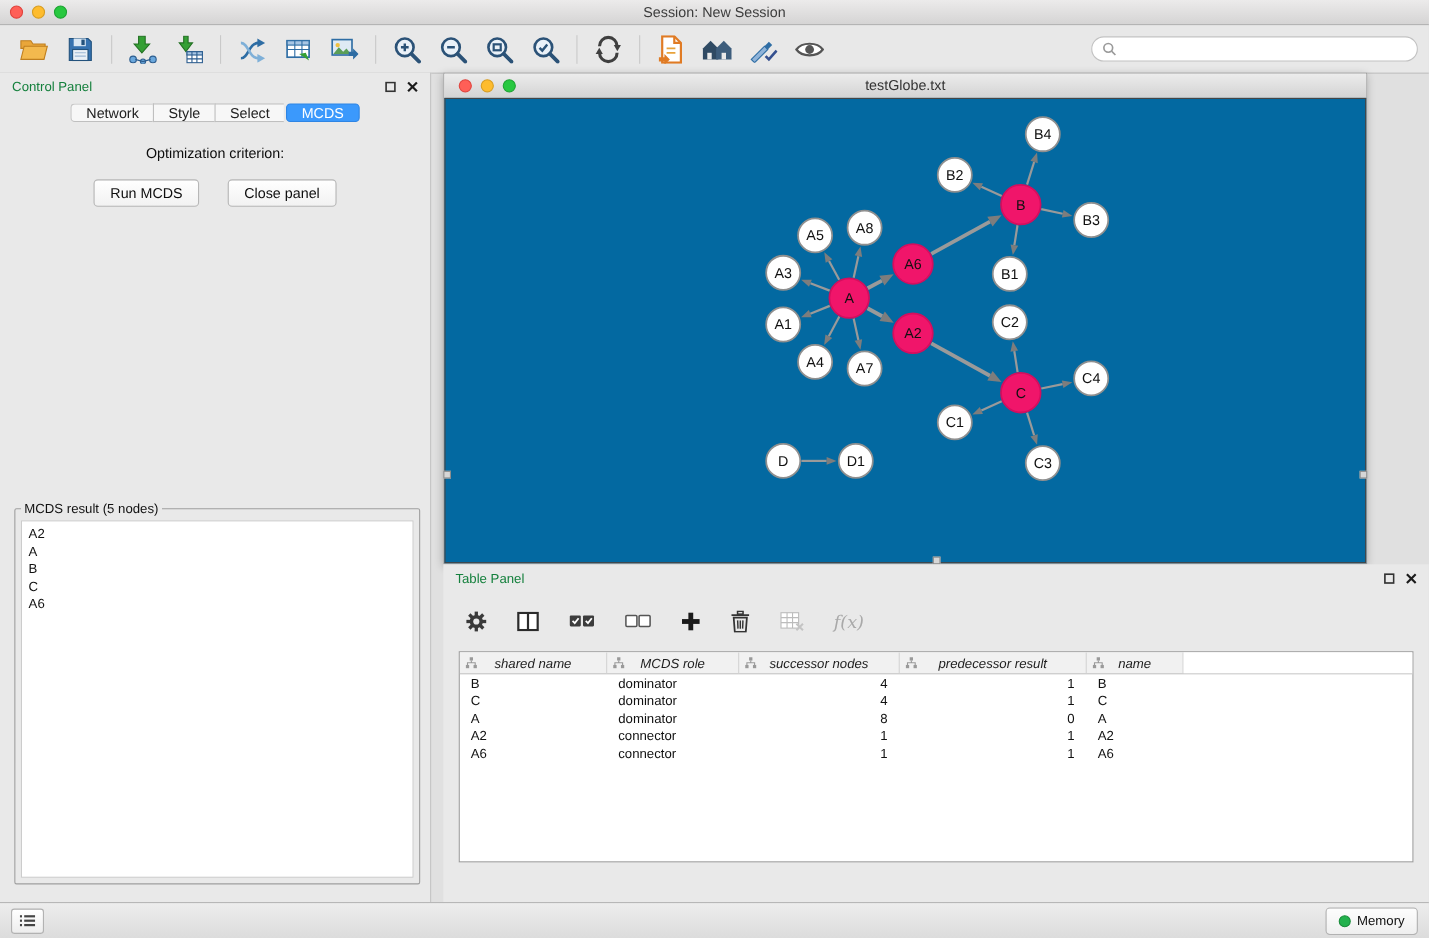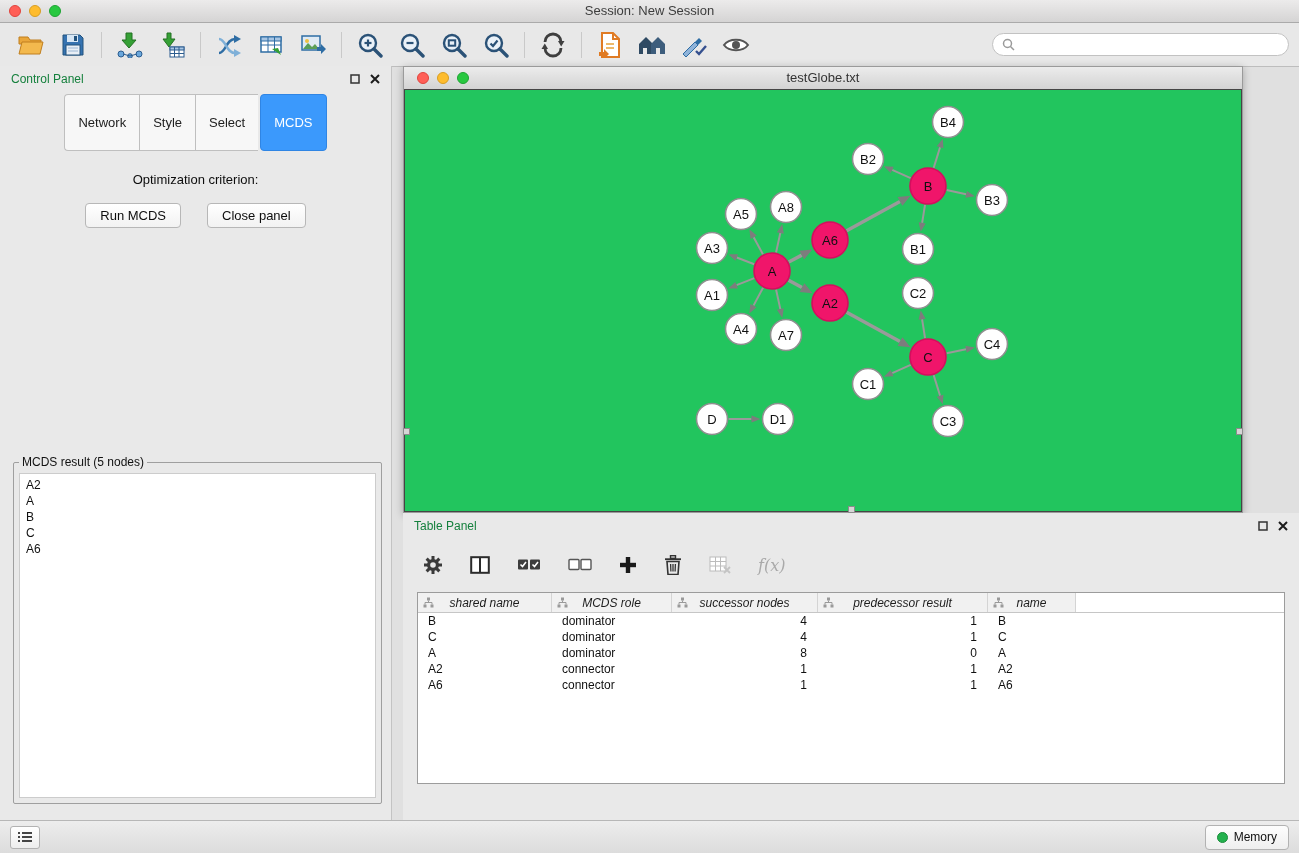--- a/index.html
+++ b/index.html
@@ -29,21 +29,21 @@
 
   
   .panel-header{height:25px;display:flex;align-items:center;padding:0 11px;font-size:12px;color:#15803d;}
   .ph-icons{margin-left:auto;display:flex;gap:10px;align-items:center;}
   .ph-btn{display:flex;align-items:center;justify-content:center;}
 
   
   .control-panel{position:absolute;left:0;top:66px;width:391px;bottom:33px;background:#e9e9e9;
     border-right:1px solid #c3c3c3;}
   .cp-tabs{display:flex;justify-content:center;margin-top:3px;}
-  .cp-tab{font-size:13px;padding:20px 13px;background:#f7f7f7;border:1px solid #bfbfbf;border-right:none;color:#222;}
+  .cp-tab{font-size:13px;padding:0 13px;background:#f7f7f7;border:1px solid #bfbfbf;border-right:none;color:#222;}
   .cp-tab:first-child{border-radius:4px 0 0 4px;}
   .cp-tab.active{background:#3b99fc;color:#fff;border:1px solid #2f85e4;border-radius:4px;margin-left:2px;}
   .cp-opt-label{text-align:center;font-size:13px;margin-top:21px;color:#0d0d0d;}
   .cp-dropdown{margin:11px auto 0;width:309px;height:24px;background:#fff;border:1px solid #b3b3b3;
     border-radius:4px;display:flex;align-items:center;box-sizing:border-box;}
   .dd-text{flex:1;font-size:13px;padding-left:8px;white-space:nowrap;overflow:hidden;}
   .dd-stepper{width:19px;align-self:stretch;border-radius:0 3px 3px 0;
     background:linear-gradient(#7db8f7,#3e87e0);display:flex;align-items:center;justify-content:center;}
   .btn-row{display:flex;justify-content:center;gap:26px;margin-top:16px;}
   .btn{font-size:13px;font-family:inherit;padding:4px 14px;background:linear-gradient(#ffffff,#f2f2f2);
@@ -53,21 +53,21 @@
   .result-box legend{font-size:12px;padding:0 3px;color:#111;}
   .result-list{width:100%;height:100%;box-sizing:border-box;background:#fff;border:1px solid #cccccc;
     padding:3px 6px;font-size:12px;line-height:16px;overflow:auto;}
 
   
   .net-window{position:absolute;left:403px;top:66px;width:840px;height:447px;background:#fff;
     border:1px solid #9a9a9a;box-sizing:border-box;box-shadow:0 2px 8px rgba(0,0,0,0.28);}
   .net-titlebar{height:22px;background:linear-gradient(#ececec,#d3d3d3);border-bottom:1px solid #9f9f9f;position:relative;}
   .net-titlebar .traffic{left:13px;}
   .net-title{text-align:center;line-height:21px;font-size:13px;color:#333;}
-  .net-canvas{position:absolute;top:22px;left:0;right:0;bottom:0;background:#22c55e;
+  .net-canvas{position:absolute;top:22px;left:0;right:0;bottom:0;background:#0369a1;
     border:1.5px solid #454545;box-sizing:border-box;}
   .rs{position:absolute;width:7px;height:7px;background:#d6d6d6;border:1px solid #8c8c8c;box-sizing:border-box;}
   .rs-left{left:-1px;top:361px;}
   .rs-right{right:-1px;top:361px;}
   .rs-bottom{bottom:-1px;left:444px;}
 
   
   .table-panel{position:absolute;left:403px;top:513px;width:896px;height:307px;background:#e9e9e9;box-sizing:border-box;}
   .tp-toolbar{height:54px;display:flex;align-items:center;padding:0 20px;gap:27px;}
   .fx{font-family:"DejaVu Serif",serif;font-style:italic;font-size:16px;color:#a9a9a9;}

